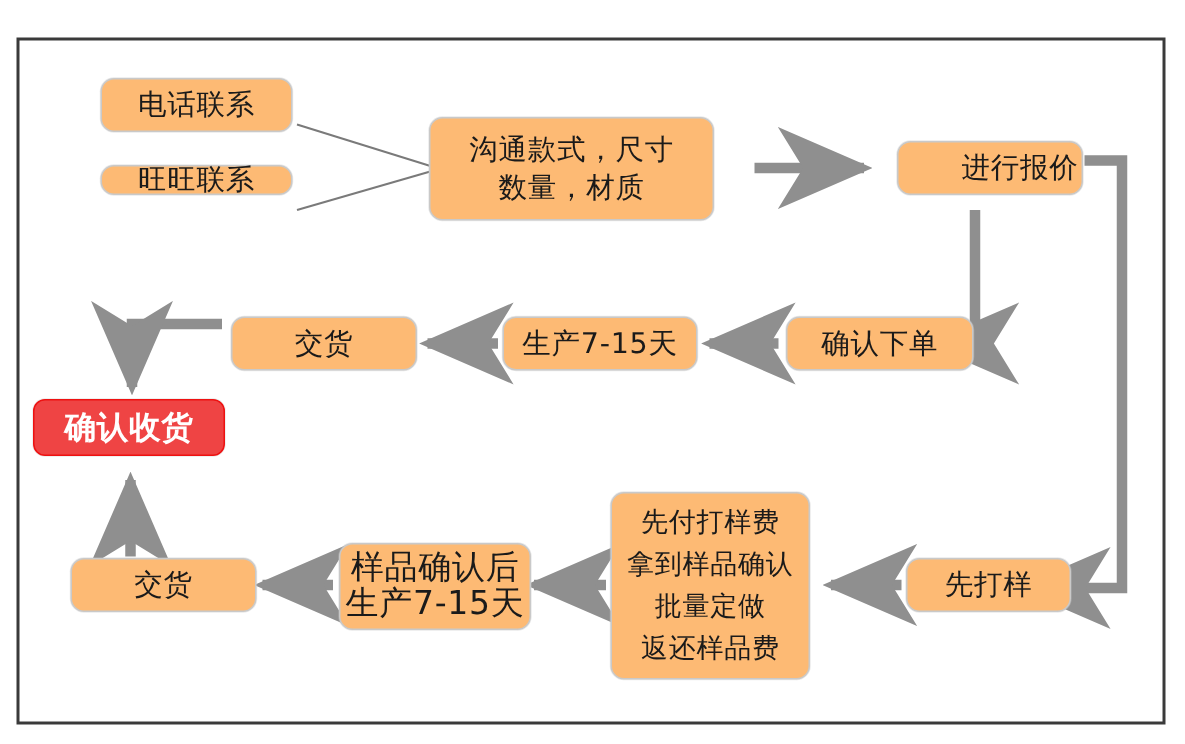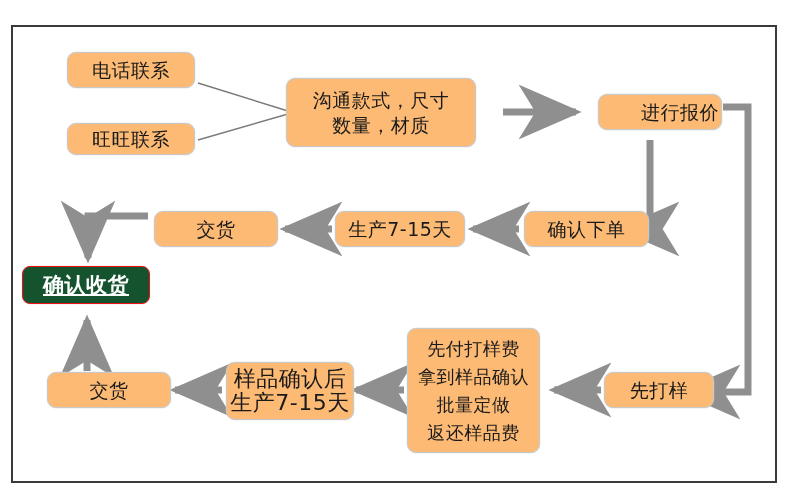--- a/index.html
+++ b/index.html
@@ -38,27 +38,26 @@
     justify-content: center;
     text-align: center;
     font-size: 19px;
     line-height: 25px;
     letter-spacing: 0.5px;
     white-space: nowrap;
     box-shadow: 0 0 0 0.5px rgba(200,200,200,0.4);
   }
   .node .ln { display: block; }
   .node.red {
-    background: #14532d;
+    background: #ef4444;
     border: 1px solid #ee1111;
     color: #ffffff;
     font-weight: bold;
     border-radius: 8px;
     font-size: 21px;
-    text-decoration: underline;
   }
   .svg-layer {
     position: absolute;
     left: 0;
     top: 0;
     width: 790px;
     height: 496px;
     pointer-events: none;
   }
   .thin-line {
@@ -105,21 +104,21 @@
 
     <path d="M222,390 L175,390" class="arrow-stroke" stroke-width="7" marker-end="url(#ah)"></path>
 
     <path d="M87,371 L87,320" class="arrow-stroke" stroke-width="7" marker-end="url(#ah)"></path>
   </svg>
 
   <div class="node" style="left:67px; top:52px; width:128px; height:36px;">
     <span class="ln">电话联系</span>
   </div>
 
-  <div class="node" style="left:67px; top:123px; width:128px; height:32px;text-align:center;">
+  <div class="node" style="left:67px; top:110px; width:128px; height:20px;text-align:center;">
     <span class="ln">旺旺联系</span>
   </div>
 
   <div class="node" style="left:286px; top:78px; width:190px; height:69px;">
     <span class="ln">沟通款式，尺寸</span>
     <span class="ln">数量，材质</span>
   </div>
 
   <div class="node" style="left:598px; top:94px; width:124px; height:36px;padding-left:40px;">
     <span class="ln">进行报价</span>

